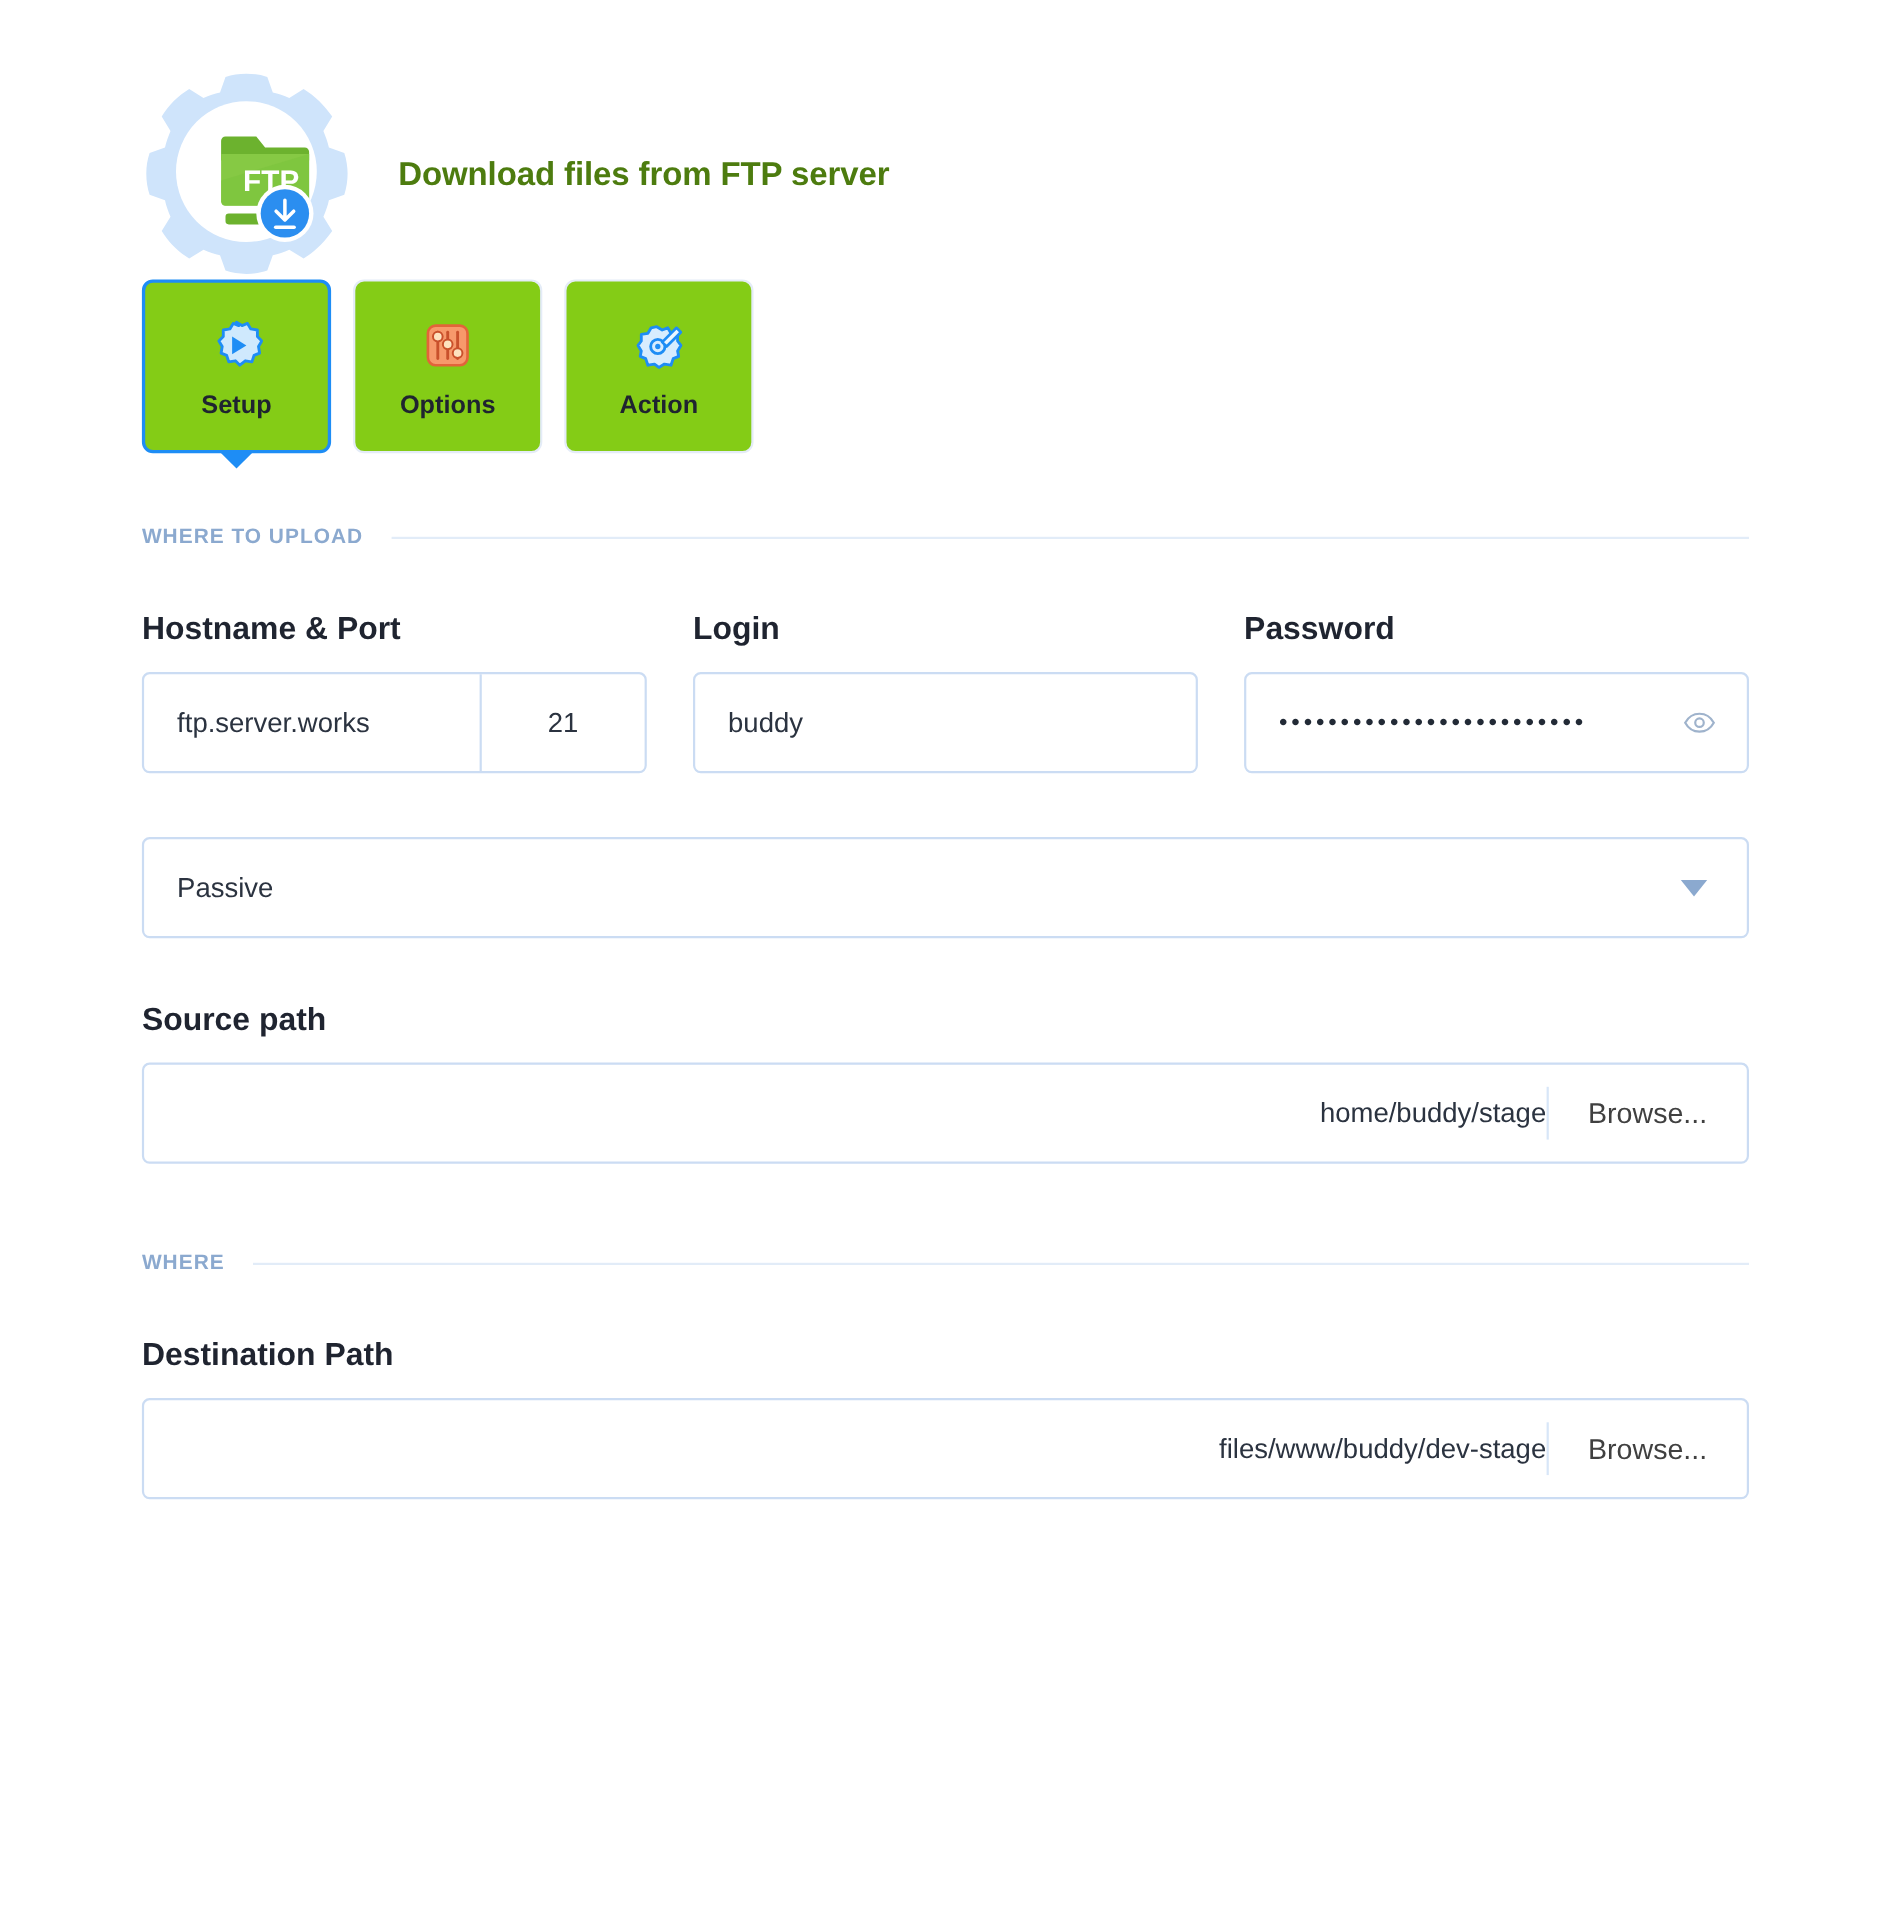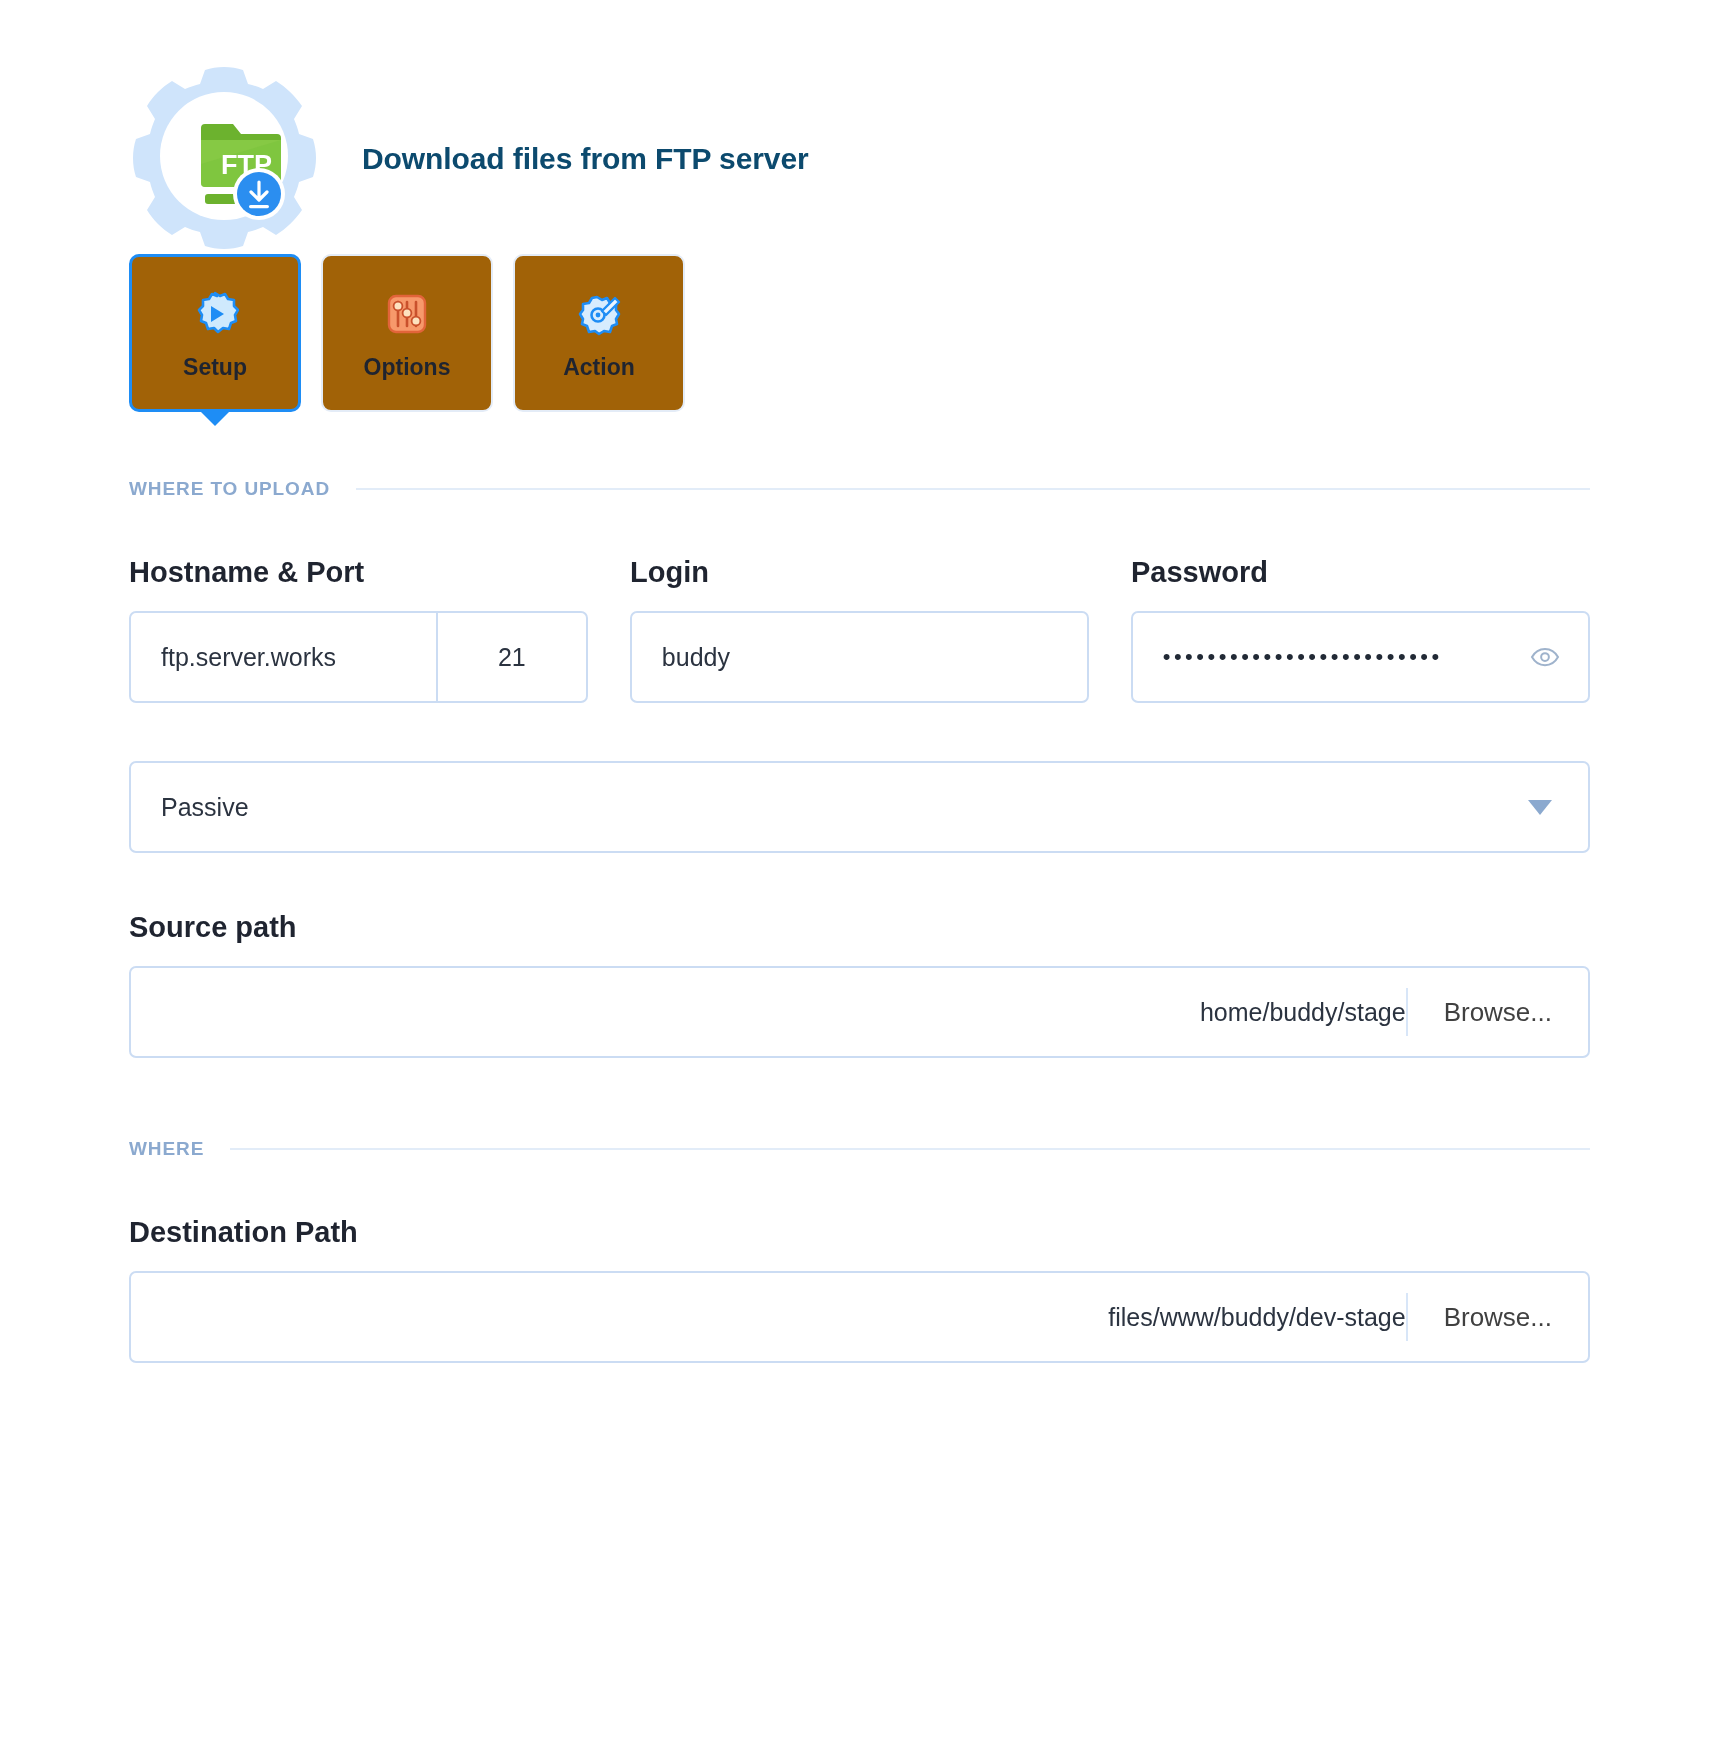--- a/index.html
+++ b/index.html
@@ -35,38 +35,38 @@
     width: 190px;
     height: 190px;
     position: relative;
     flex: 0 0 190px;
     margin-top: -6px;
   }
   .header-icon svg { display: block; }
   .header-title {
     font-size: 30px;
     font-weight: bold;
-    color: #0c4a6e;
+    color: #4d7c0f;
     letter-spacing: -0.1px;
     margin-left: 43px;
     white-space: nowrap;
   }
 
   
   .tabs {
     display: flex;
     gap: 20px;
     padding: 54px 0 0 129px;
   }
   .tab {
     width: 172px;
     height: 158px;
     border-radius: 10px;
     border: 2px solid #e4ecf7;
-    background: #a16207;
+    background: #84cc16;
     box-sizing: border-box;
     display: flex;
     flex-direction: column;
     align-items: center;
     justify-content: center;
     position: relative;
     cursor: pointer;
   }
   .tab.active {
     border: 3px solid #1e8df5;

